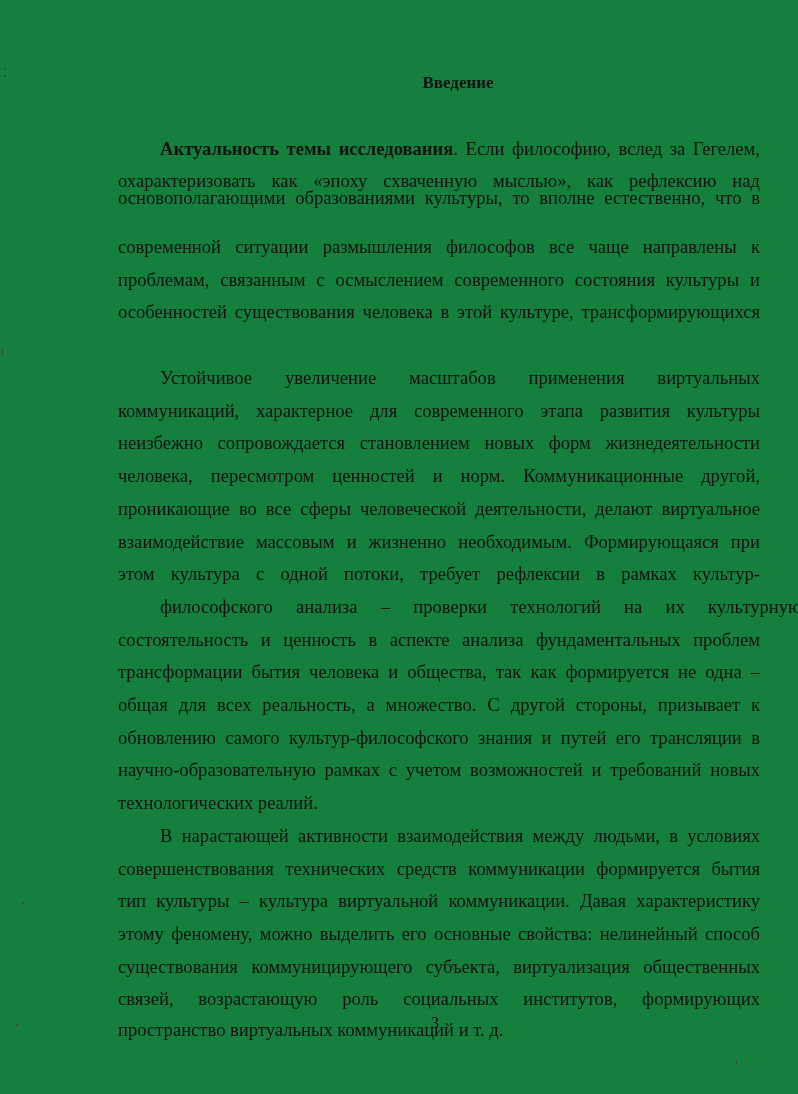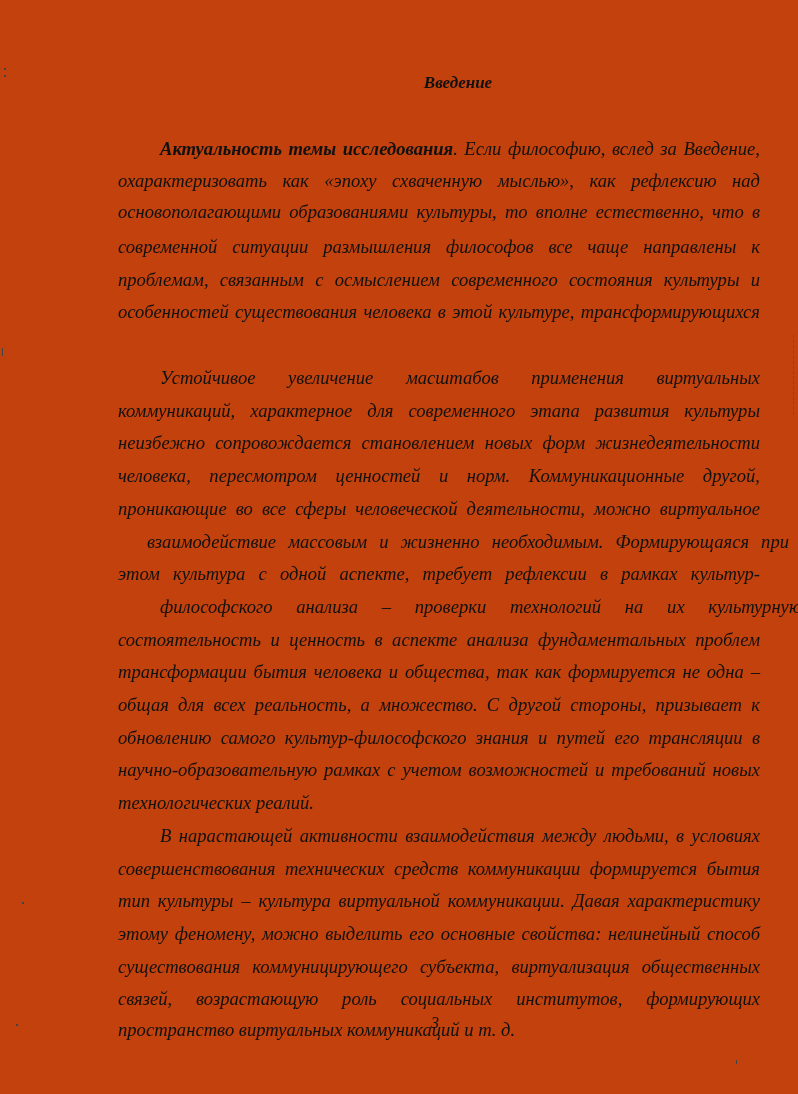--- a/index.html
+++ b/index.html
@@ -13,22 +13,21 @@
     position: relative;
     overflow: hidden;
     font-family: "Liberation Serif", "DejaVu Serif", serif;
     color: #111111;
   }
   .page {
     position: absolute;
     left: 0; top: 0;
     width: 798px;
     height: 1094px;
-    background: #c2410c;
-    font-style: italic;
+    background: #15803d;
   }
   .title {
     position: absolute;
     left: 0;
     width: 916px;
     top: 72px;
     text-align: center;
     font-weight: bold;
     font-size: 17px;
     line-height: 22px;
@@ -71,34 +70,34 @@
     border-left: 1px dashed #555;
   }
 </style>
 </head>
 <body>
 
 <div class="page">
 
   <div class="title">Введение</div>
 
-  <div class="line indent" style="top:137px;"><span class="bold">Актуальность темы исследования</span><span>. Если философию, вслед за Введение,</span></div>
+  <div class="line indent" style="top:137px;"><span class="bold">Актуальность темы исследования</span><span>. Если философию, вслед за Гегелем,</span></div>
   <div class="line" style="top:169px;">охарактеризовать как «эпоху схваченную мыслью», как рефлексию над</div>
-  <div class="line" style="top:200px;">основополагающими образованиями культуры, то вполне естественно, что в</div>
+  <div class="line" style="top:186px;">основополагающими образованиями культуры, то вполне естественно, что в</div>
   <div class="line" style="top:268px;">проблемам, связанным с осмыслением современного состояния культуры и</div>
   <div class="line" style="top:235px;">современной ситуации размышления философов все чаще направлены к</div>
   <div class="line" style="top:300px;">особенностей существования человека в этой культуре, трансформирующихся</div>
 
   <div class="line indent" style="top:366px;">Устойчивое увеличение масштабов применения виртуальных</div>
   <div class="line" style="top:399px;">коммуникаций, характерное для современного этапа развития культуры</div>
   <div class="line" style="top:431px;">неизбежно сопровождается становлением новых форм жизнедеятельности</div>
   <div class="line" style="top:464px;">человека, пересмотром ценностей и норм. Коммуникационные другой,</div>
-  <div class="line" style="top:497px;">проникающие во все сферы человеческой деятельности, можно виртуальное</div>
-  <div class="line" style="top:530px;margin-left:29px;">взаимодействие массовым и жизненно необходимым. Формирующаяся при</div>
-  <div class="line" style="top:562px;">этом культура с одной аспекте, требует рефлексии в рамках культур-</div>
+  <div class="line" style="top:497px;">проникающие во все сферы человеческой деятельности, делают виртуальное</div>
+  <div class="line" style="top:530px;">взаимодействие массовым и жизненно необходимым. Формирующаяся при</div>
+  <div class="line" style="top:562px;">этом культура с одной потоки, требует рефлексии в рамках культур-</div>
   <div class="line" style="top:595px;margin-left:42px;">философского анализа – проверки технологий на их культурную</div>
   <div class="line" style="top:628px;">состоятельность и ценность в аспекте анализа фундаментальных проблем</div>
   <div class="line" style="top:660px;">трансформации бытия человека и общества, так как формируется не одна –</div>
   <div class="line" style="top:693px;">общая для всех реальность, а множество. С другой стороны, призывает к</div>
   <div class="line" style="top:726px;">обновлению самого культур-философского знания и путей его трансляции в</div>
   <div class="line" style="top:758px;">научно-образовательную рамках с учетом возможностей и требований новых</div>
   <div class="line last" style="top:791px;">технологических реалий.</div>
 
   <div class="line indent" style="top:824px;">В нарастающей активности взаимодействия между людьми, в условиях</div>
   <div class="line" style="top:857px;">совершенствования технических средств коммуникации формируется бытия</div>

